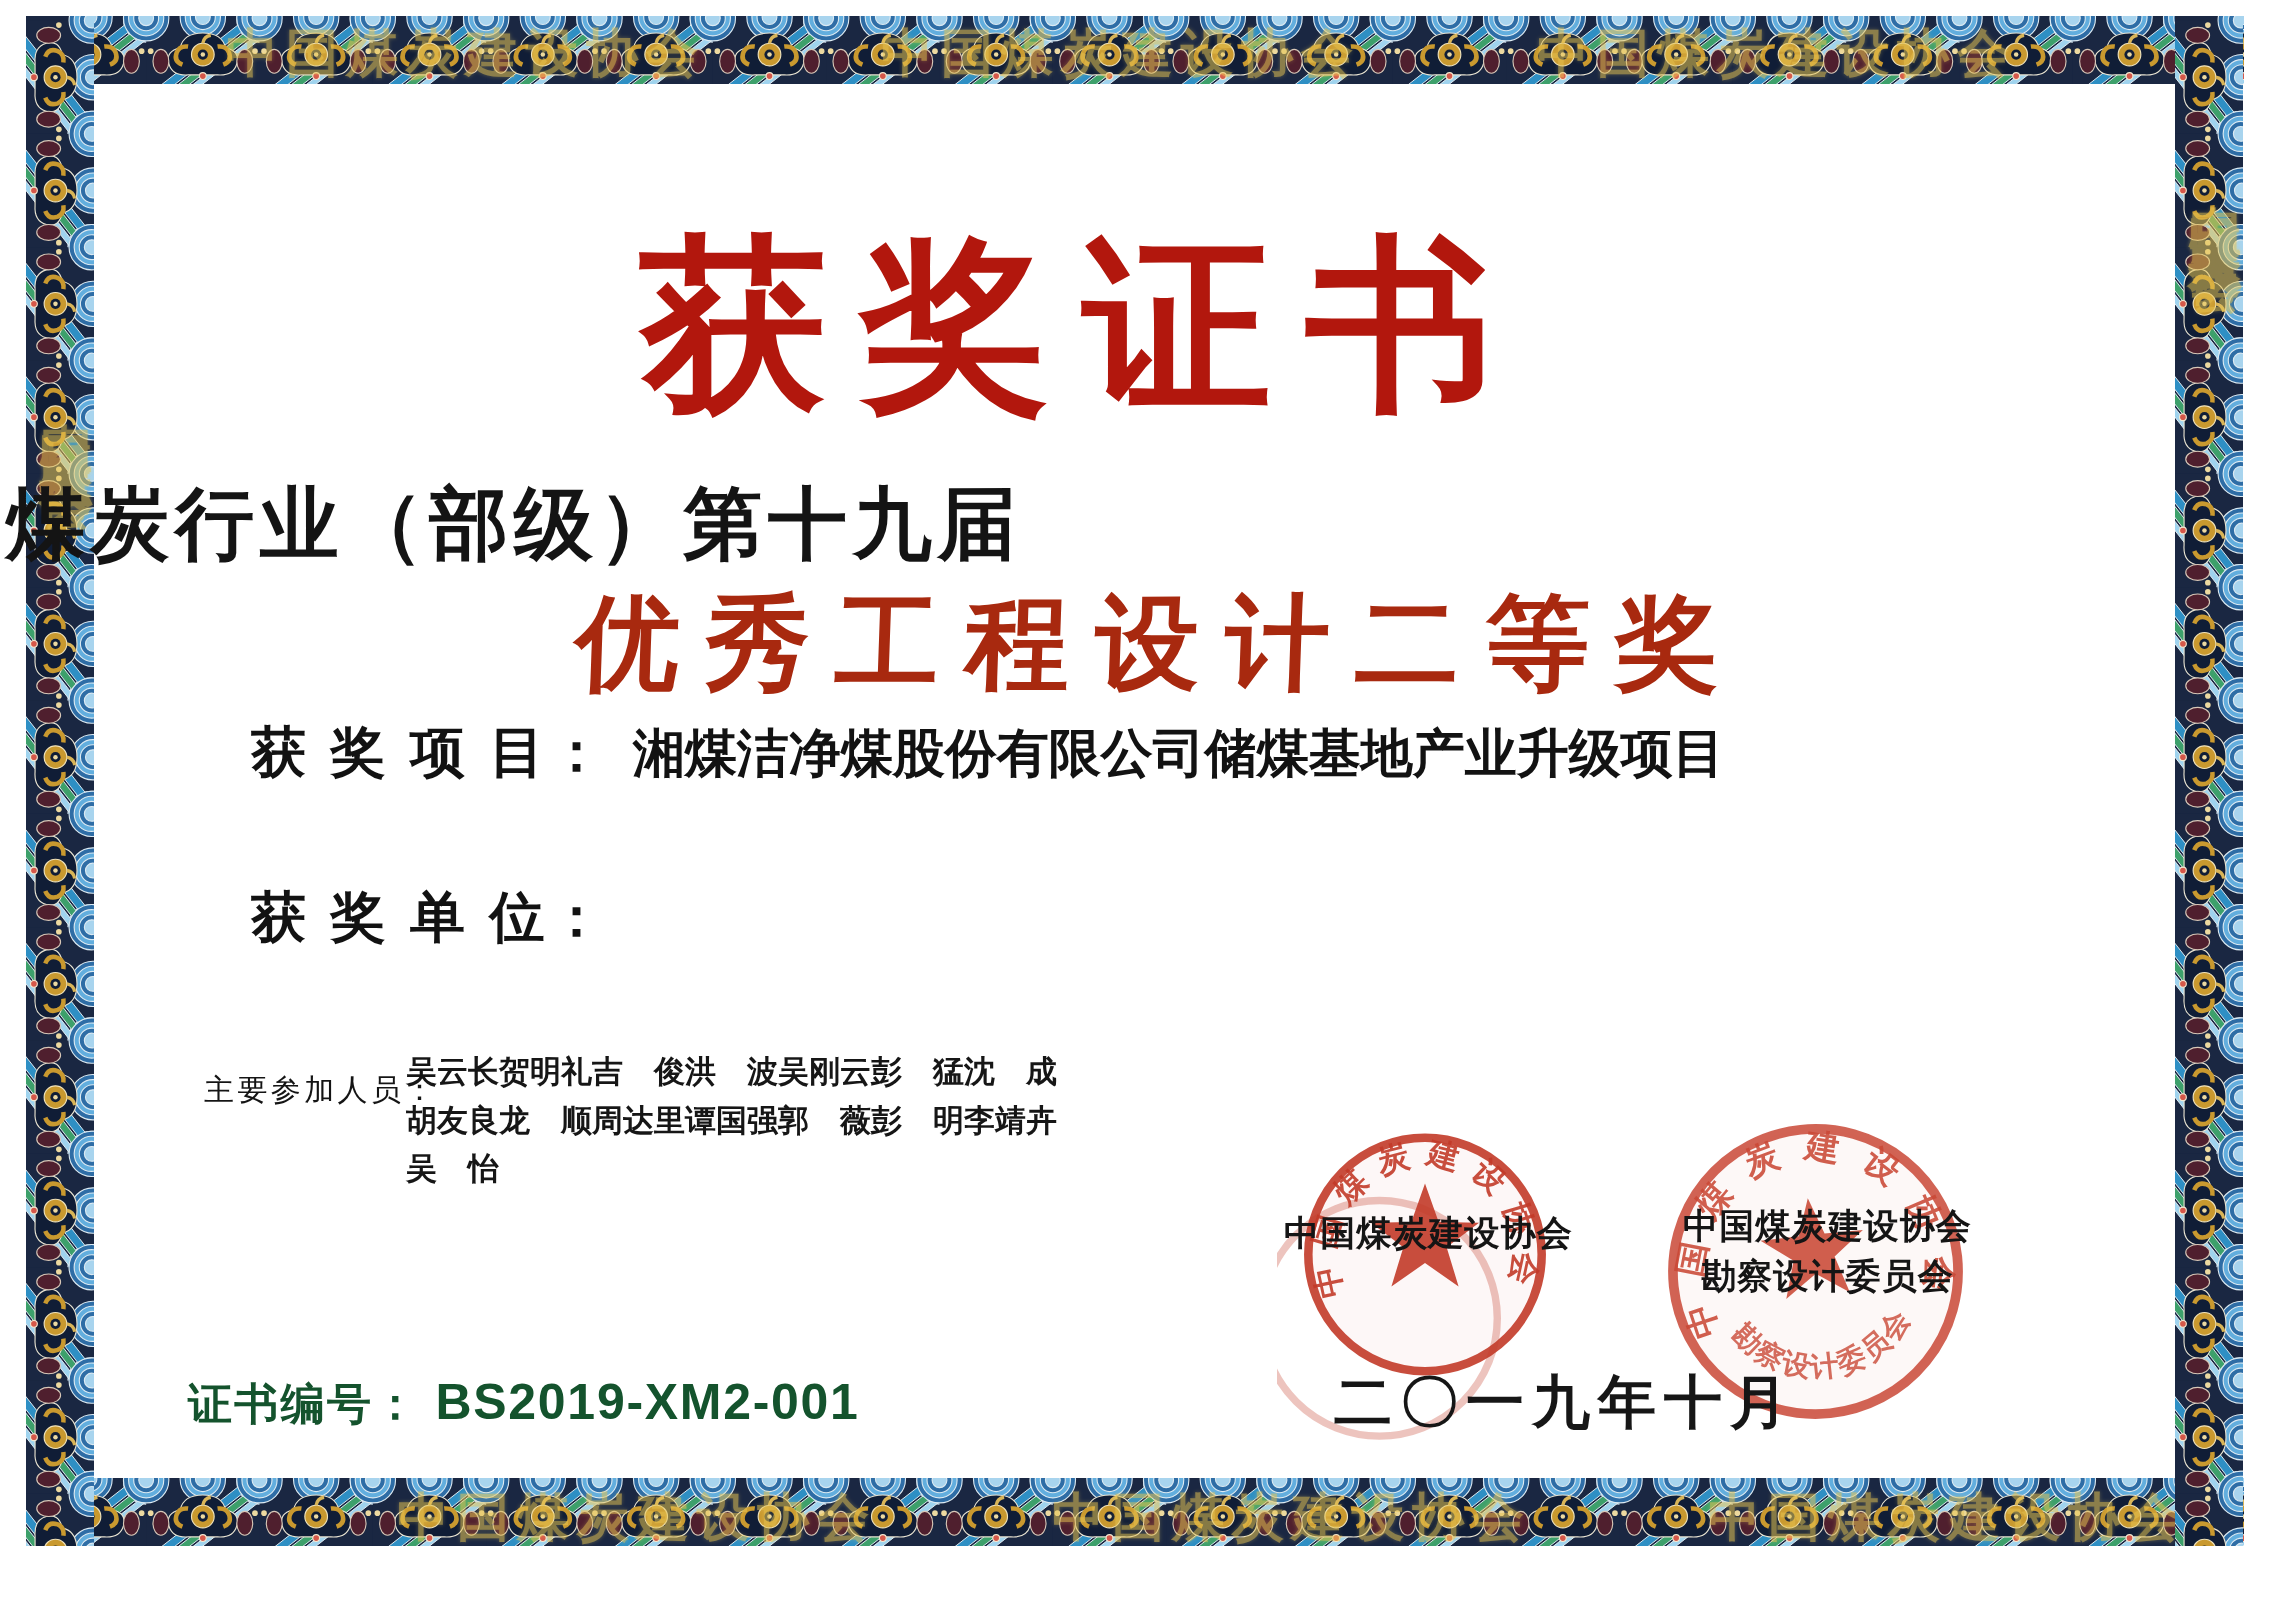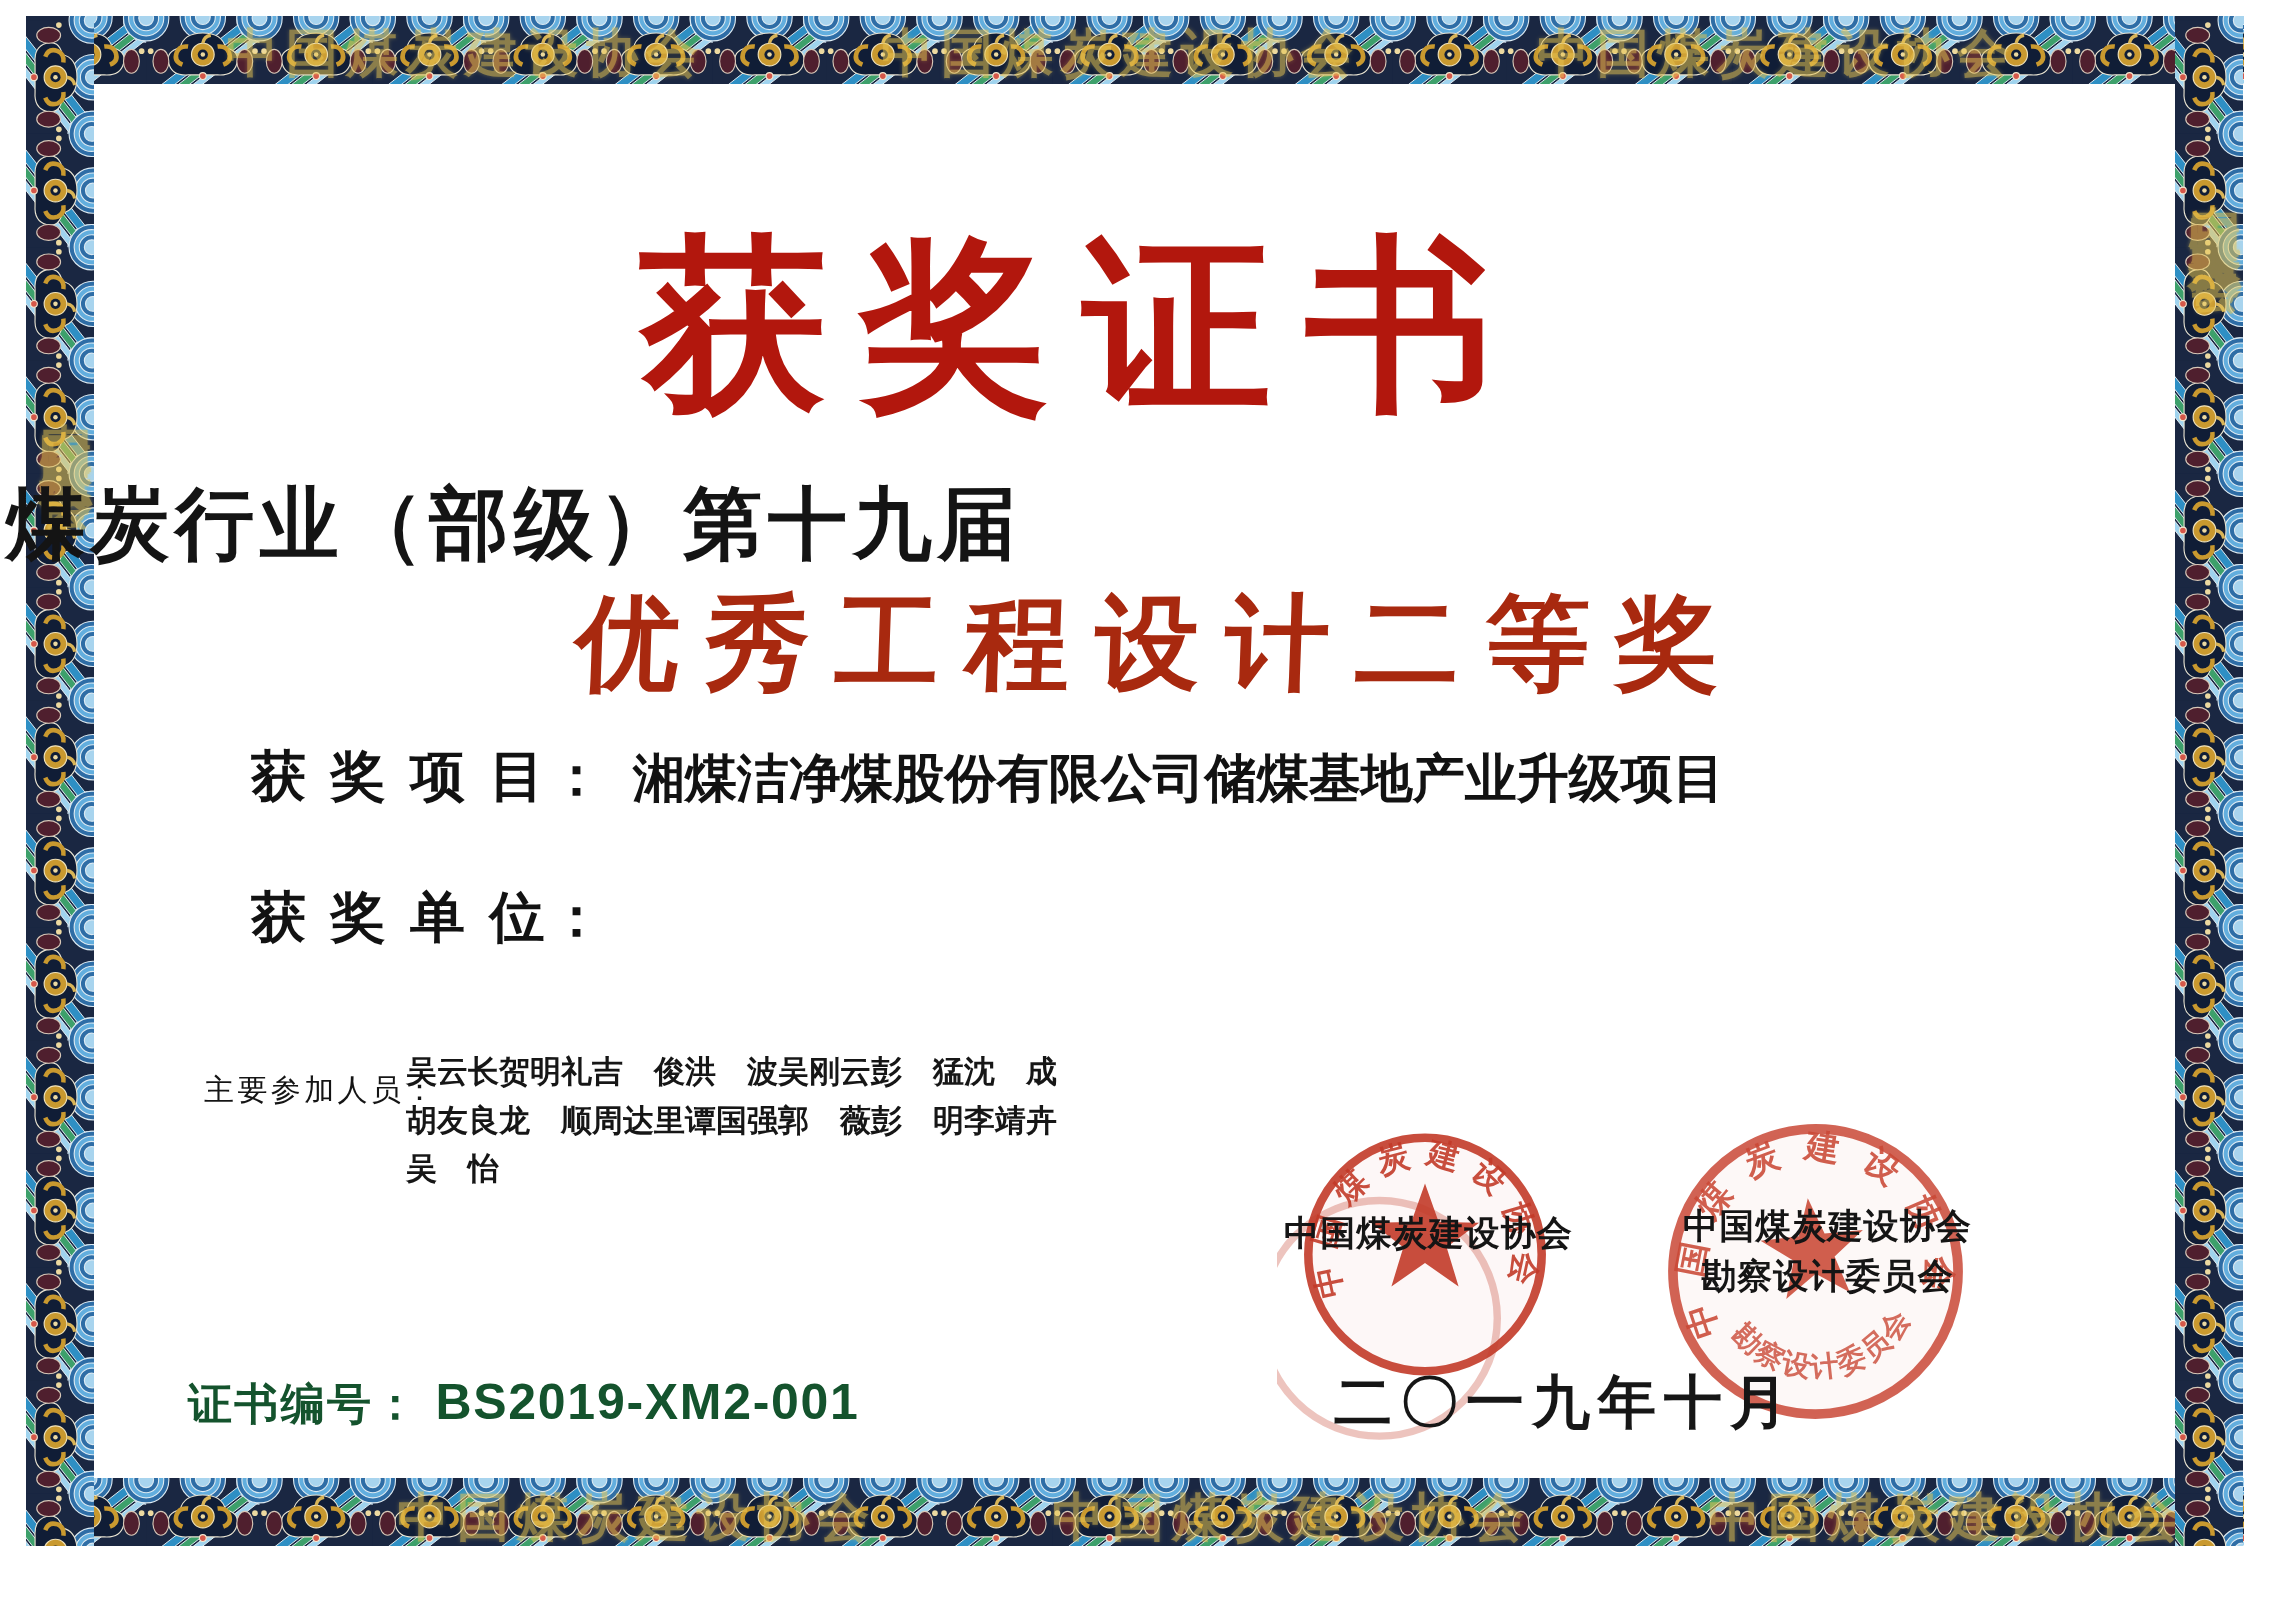--- a/index.html
+++ b/index.html
@@ -21,21 +21,21 @@
   
   .abs{position:absolute;white-space:nowrap;}
   .title{left:639px;top:228px;font-size:188px;line-height:1.05;font-weight:bold;
          color:#b2170d;letter-spacing:34px;}
   .subtitle{left:0;right:0;top:472px;font-size:79px;font-weight:bold;
             color:#141414;letter-spacing:5.7px;padding-left:5.7px;}
   .award{left:0;right:0;top:575px;text-align:center;font-size:104px;font-weight:bold;
          color:#a8290f;letter-spacing:26px;padding-left:26px;transform:skewX(-2deg);}
 
   .field{left:251px;display:flex;align-items:baseline;}
-  .field.f1{top:740px;align-items:flex-end;}
+  .field.f1{top:716px;}
   .field.f2{top:881px;}
   .field-label{font-family:"Liberation Sans","DejaVu Sans",sans-serif;font-weight:700;
                font-size:55px;color:#121212;letter-spacing:4.6px;white-space:pre;}
   .field-value{font-size:52px;font-weight:600;color:#121212;margin-left:24px;}
 
   .plabel{left:204px;top:1070px;font-size:30px;font-weight:400;color:#141414;
           font-family:"Liberation Sans","DejaVu Sans",sans-serif;letter-spacing:3.4px;}
   .pgrid{left:406px;top:1056px;}
   .prow{display:flex;margin-bottom:17.7px;}
   .pname{display:inline-block;white-space:pre;font-size:31px;font-weight:600;color:#161616;

